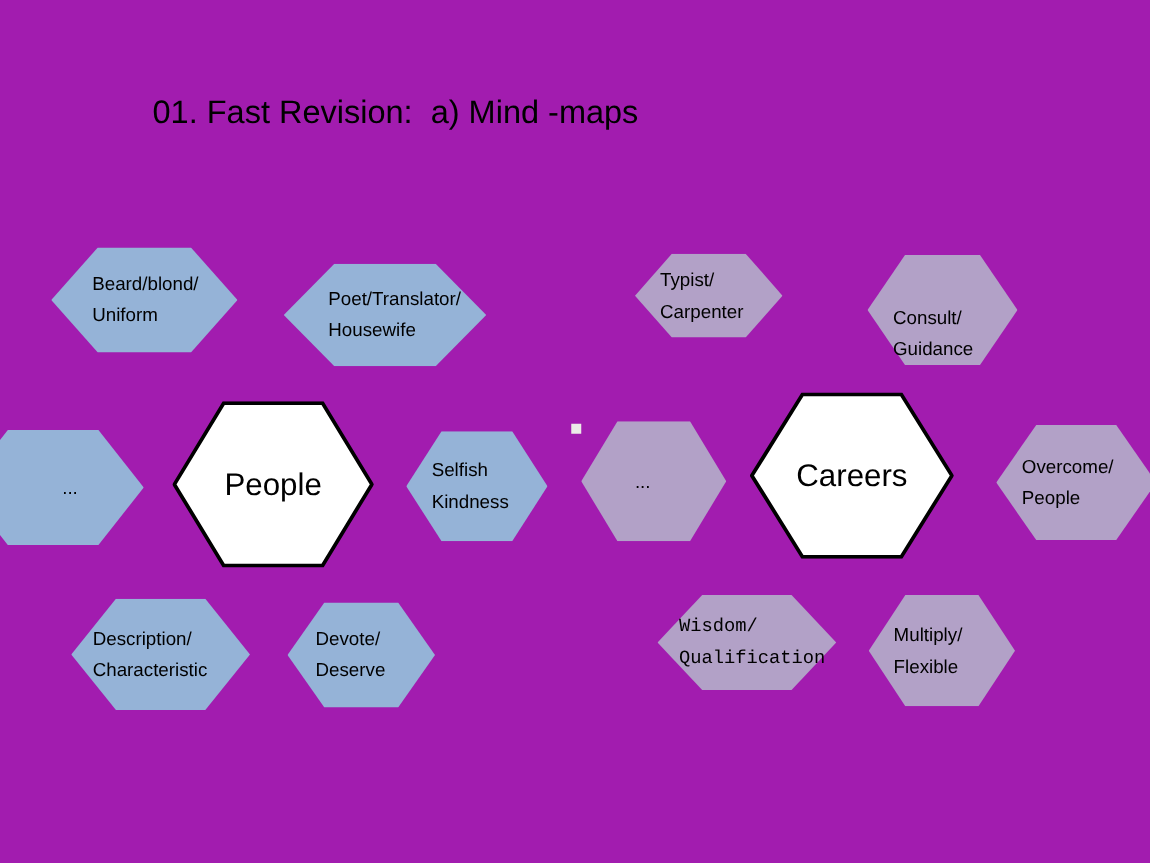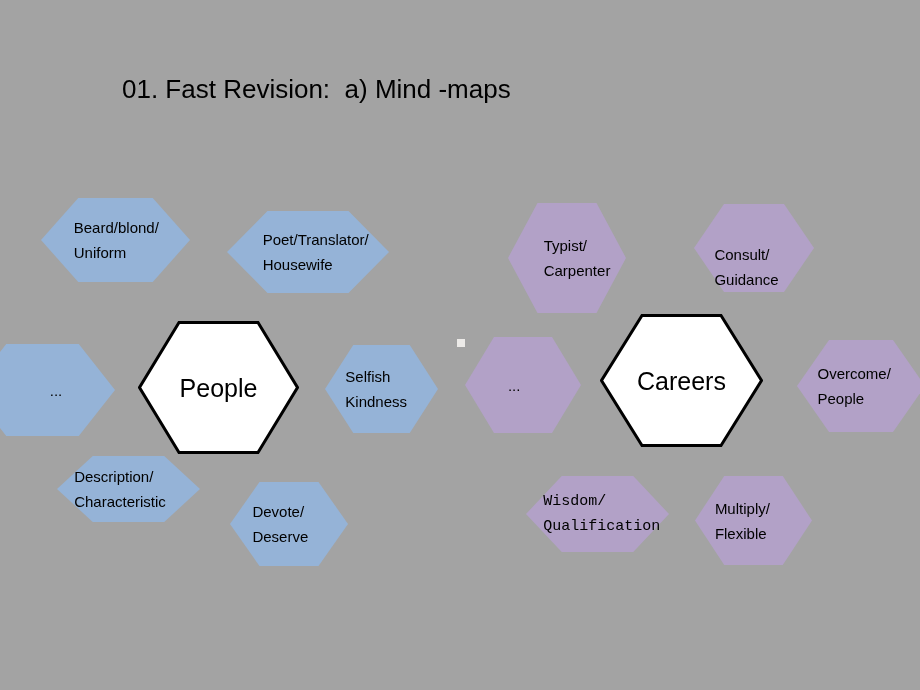--- a/index.html
+++ b/index.html
@@ -7,21 +7,21 @@
     padding: 0;
     background: #ffffff;
   }
   body {
     font-family: "Liberation Sans", sans-serif;
   }
   #slide {
     position: relative;
     width: 920px;
     height: 690px;
-    background: #a3a3a3;
+    background: #a21caf;
     overflow: hidden;
   }
   #slide-title {
     position: absolute;
     left: 122px;
     top: 72px;
     font-size: 26px;
     line-height: 34px;
     color: #000000;
     white-space: pre;
@@ -112,39 +112,39 @@
 Kindness</span>
   </div>
 
   <div class="hex center" style="left:138px; top:321px; width:161px; height:133px;">
     <svg class="shape" viewBox="0 0 161 133" preserveAspectRatio="none">
       <polygon points="41,1.5 120,1.5 159.5,66.5 120,131.5 41,131.5 1.5,66.5" fill="#ffffff" stroke="#000000" stroke-width="3"></polygon>
     </svg>
     <span class="hex-label">People</span>
   </div>
 
-  <div class="hex blue" style="left:57px; top:456px; width:143px; height:66px;">
+  <div class="hex blue" style="left:57px; top:479px; width:143px; height:89px;">
     <svg class="shape" viewBox="0 0 100 100" preserveAspectRatio="none">
       <polygon points="25,0 75,0 100,50 75,100 25,100 0,50" fill="#95b3d7"></polygon>
     </svg>
     <span class="hex-label" style="padding-left:12%;">Description/
 Characteristic</span>
   </div>
 
   <div class="hex blue" style="left:230px; top:482px; width:118px; height:84px;">
     <svg class="shape" viewBox="0 0 100 100" preserveAspectRatio="none">
       <polygon points="25,0 75,0 100,50 75,100 25,100 0,50" fill="#95b3d7"></polygon>
     </svg>
     <span class="hex-label" style="padding-left:19%;">Devote/
 Deserve</span>
   </div>
 
   <div class="artifact" style="left:457px; top:339px; width:8px; height:8px;"></div>
 
-  <div class="hex purple" style="left:508px; top:203px; width:118px; height:110px;justify-content:center;">
+  <div class="hex purple" style="left:508px; top:203px; width:118px; height:67px;">
     <svg class="shape" viewBox="0 0 100 100" preserveAspectRatio="none">
       <polygon points="25,0 75,0 100,50 75,100 25,100 0,50" fill="#b2a1c7"></polygon>
     </svg>
     <span class="hex-label" style="padding-left:17%;">Typist/
 Carpenter</span>
   </div>
 
   <div class="hex purple" style="left:694px; top:204px; width:120px; height:88px;align-items:flex-end;">
     <svg class="shape" viewBox="0 0 100 100" preserveAspectRatio="none">
       <polygon points="25,0 75,0 100,50 75,100 25,100 0,50" fill="#b2a1c7"></polygon>

